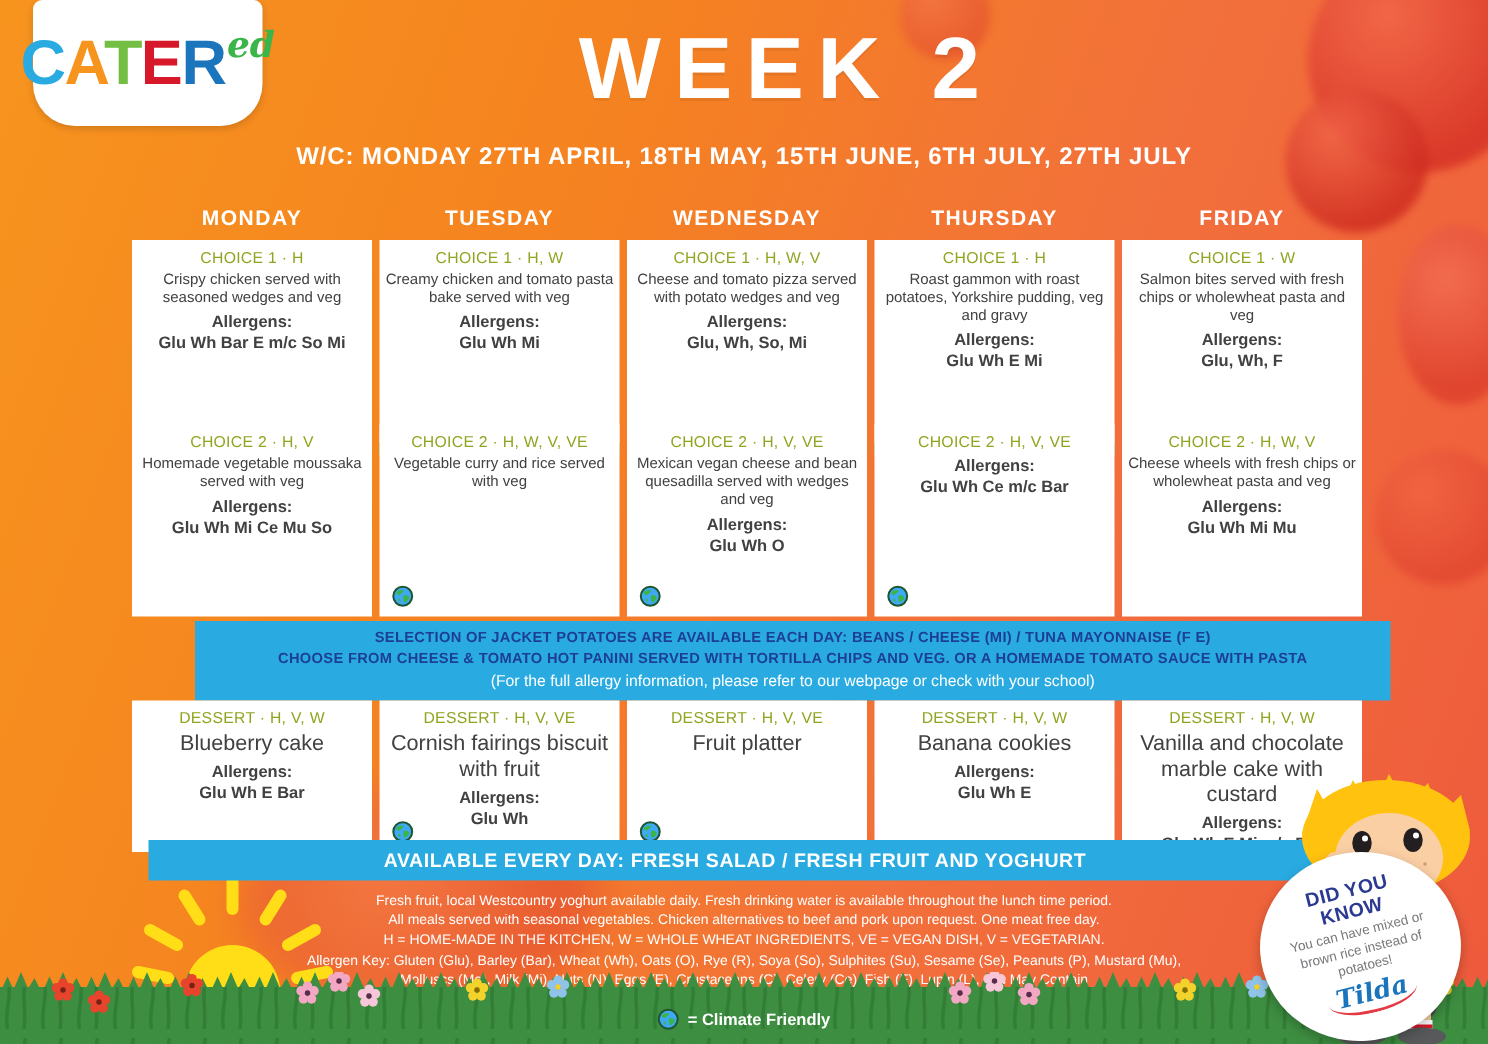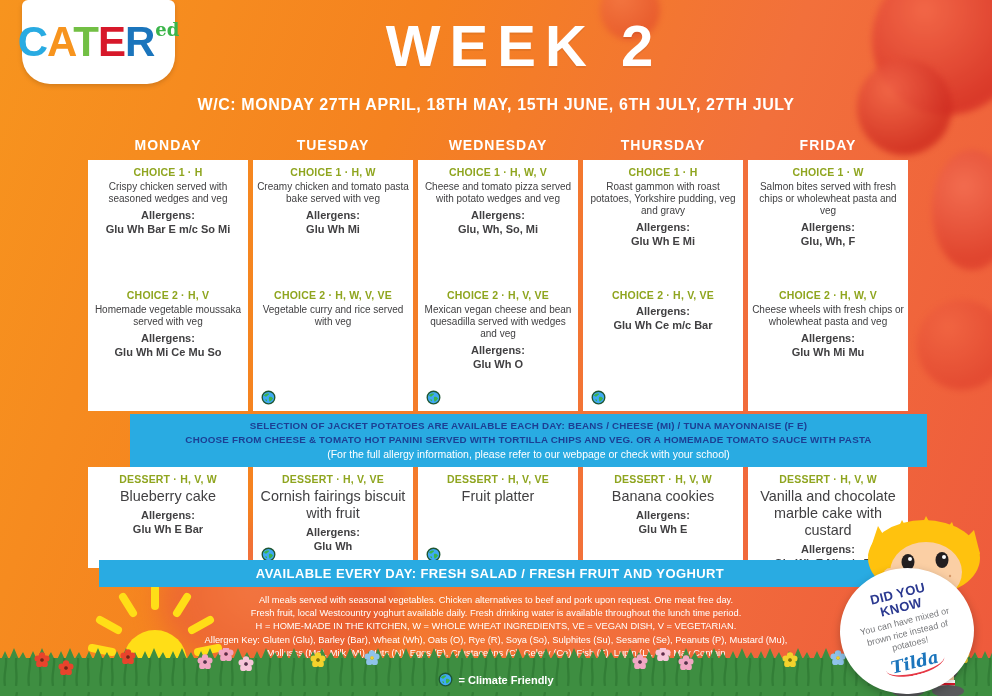--- a/index.html
+++ b/index.html
@@ -17,38 +17,38 @@
   .blob.b7{right:120px;top:430px;width:110px;height:110px;background:radial-gradient(circle at 35% 30%,#F4715C,#DD3A2B 75%);filter:blur(10px);opacity:.4;}
 
   .content{position:relative;z-index:2;}
 
   
   .logo-card{position:absolute;left:22px;top:0;width:153px;height:84px;background:#fff;
              border-radius:6px 6px 28px 28px;box-shadow:0 2px 5px rgba(0,0,0,.15);
              display:flex;align-items:center;justify-content:center;z-index:2;}
   .logo-word{font-weight:900;font-size:42px;letter-spacing:-1px;line-height:1;}
   .lc0{color:#29ABE2;} .lc1{color:#F7941E;} .lc2{color:#72BF44;} .lc3{color:#D7182A;} .lc4{color:#1B75BC;}
-  .logo-ed{font-family:"DejaVu Serif",serif;font-weight:700;font-size:18px;
+  .logo-ed{font-family:"DejaVu Serif",serif;font-style:italic;font-weight:700;font-size:24px;
            color:#3BB54A;position:relative;top:-13px;margin-left:1px;}
 
   .title{position:absolute;left:0;right:0;top:12px;text-align:center;padding-left:56px;
          color:#fff;font-weight:700;font-size:58px;letter-spacing:9px;z-index:2;
          text-shadow:0 2px 0 rgba(0,0,0,.06);}
   .subtitle{position:absolute;left:0;right:0;top:96px;text-align:center;color:#fff;
             font-weight:800;font-size:16px;letter-spacing:.6px;z-index:2;}
 
   .grid{position:absolute;left:88px;width:820px;display:grid;grid-template-columns:repeat(5,1fr);grid-gap:5px;z-index:2;}
   .days{top:137px;}
   .day{color:#fff;font-weight:800;font-size:14px;letter-spacing:1px;text-align:center;}
 
   .row1{top:160px;} .row1 .card{height:127px;border-bottom:8px solid #3BB54A;}
   .row2{top:283px;} .row2 .card{height:120px;}
   .row3{top:467px;} .row3 .card{height:93px;}
   .card{position:relative;background:#fff;text-align:center;padding:6px 3px 2px;box-sizing:content-box;}
-  .tag{color:#8FA51F;font-weight:700;font-size:10.5px;letter-spacing:.2px;margin-bottom:3px;}
+  .tag{color:#8FA51F;font-weight:400;font-size:10.5px;letter-spacing:.2px;margin-bottom:3px;}
   .desc{color:#414042;font-size:10px;line-height:1.2;}
   .row3 .desc{font-size:14.4px;line-height:1.18;}
   .alg{margin-top:3px;}
   .alb,.alv{display:block;color:#414042;font-weight:700;font-size:11px;line-height:1.3;}
   .earth{position:absolute;left:8px;bottom:6px;line-height:0;}
 
   .banner{position:absolute;background:#29ABE2;z-index:2;text-align:center;}
   .banner1{left:99px;top:414px;width:797px;height:53px;padding-top:5px;box-sizing:border-box;margin-left:31px;}
   .b1l1,.b1l2{color:#1C3F94;font-weight:800;font-size:9.8px;letter-spacing:.2px;line-height:1.45;}
   .b1l3{color:#fff;font-size:10.5px;line-height:1.4;}
@@ -246,22 +246,22 @@
         <div class="alg">
           <span class="alb">Allergens:</span>
           <span class="alv">Glu Wh E Mi m/c Bar</span>
         </div>
       </div>
     </div>
 
     <div class="banner banner2">AVAILABLE EVERY DAY: FRESH SALAD / FRESH FRUIT AND YOGHURT</div>
 
     <div class="footnotes">
+      <div>Fresh fruit, local Westcountry yoghurt available daily. Fresh drinking water is available throughout the lunch time period.</div>
       <div>All meals served with seasonal vegetables. Chicken alternatives to beef and pork upon request. One meat free day.</div>
-      <div>Fresh fruit, local Westcountry yoghurt available daily. Fresh drinking water is available throughout the lunch time period.</div>
       <div>H = HOME-MADE IN THE KITCHEN, W = WHOLE WHEAT INGREDIENTS, VE = VEGAN DISH, V = VEGETARIAN.</div>
     </div>
     <div class="allergen-key">
       <div>Allergen Key: Gluten (Glu), Barley (Bar), Wheat (Wh), Oats (O), Rye (R), Soya (So), Sulphites (Su), Sesame (Se), Peanuts (P), Mustard (Mu),</div>
       <div>Molluscs (Mo), Milk (Mi), Nuts (N), Eggs (E), Crustaceans (C), Celery (Ce), Fish (F), Lupin (L), m/c May Contain</div>
     </div>
   </div>
 
   <svg class="sun" width="150" height="78" viewBox="0 0 150 78">
     <g stroke="#FFDE17" stroke-width="8" stroke-linecap="round">

